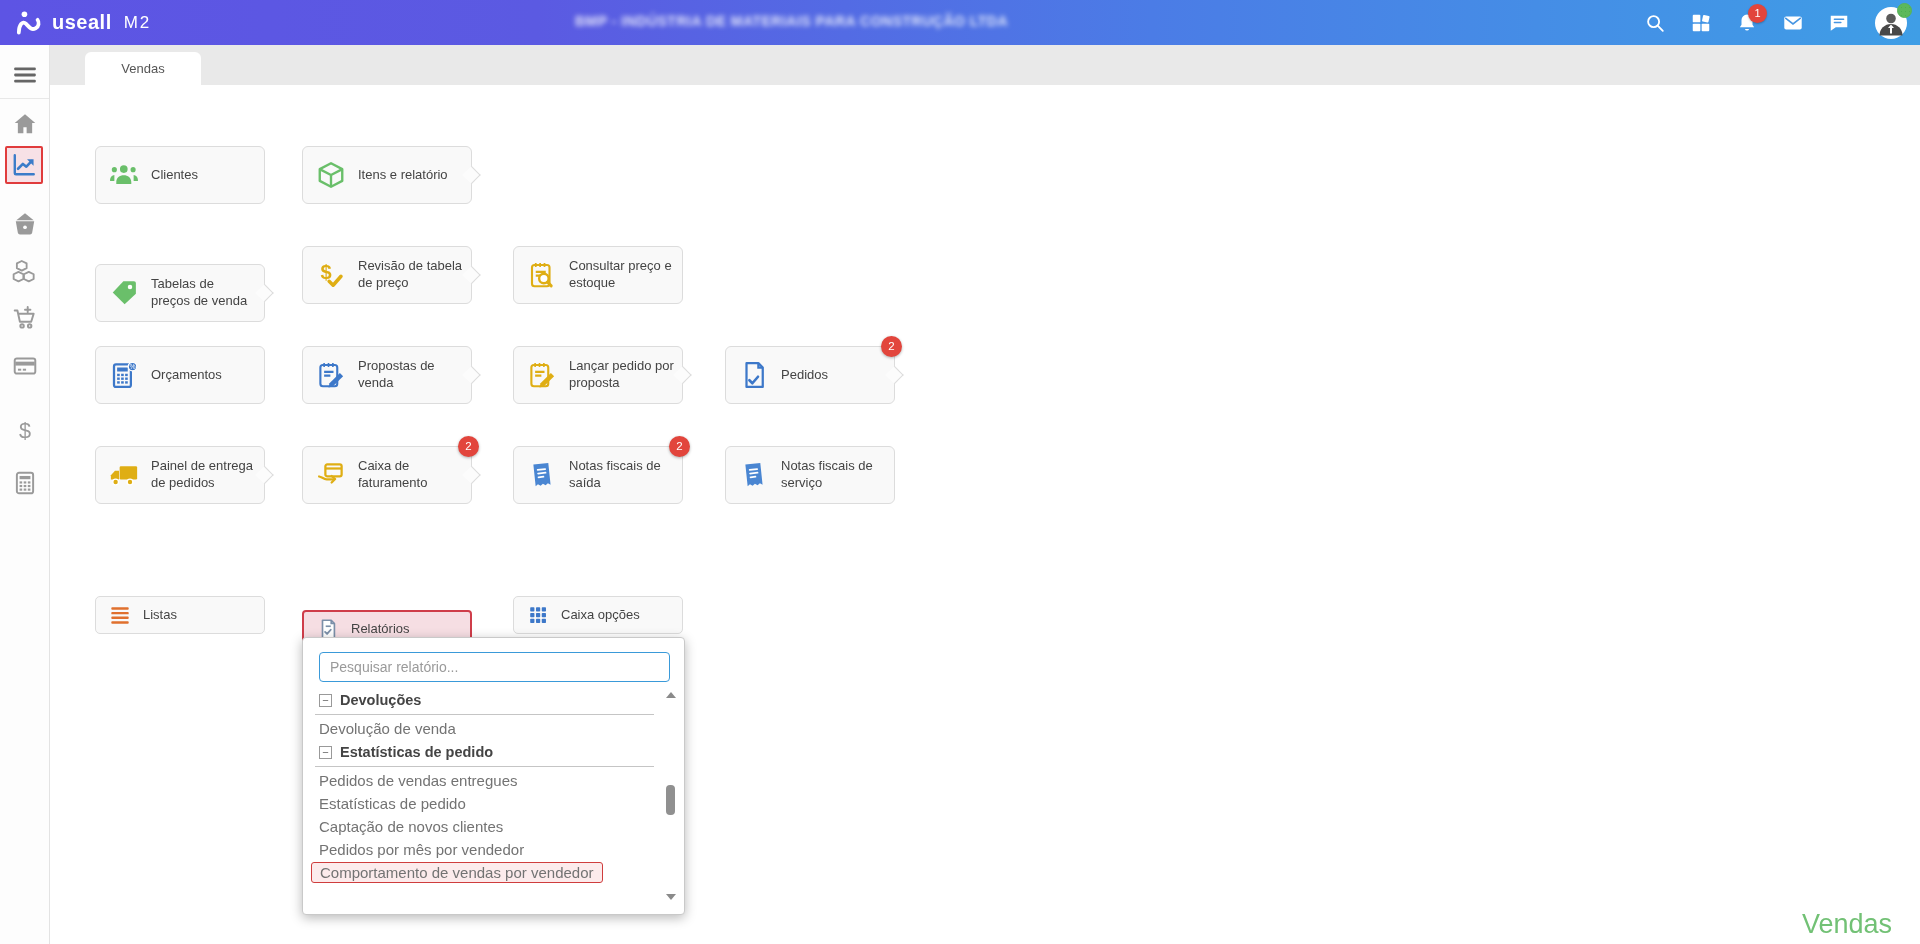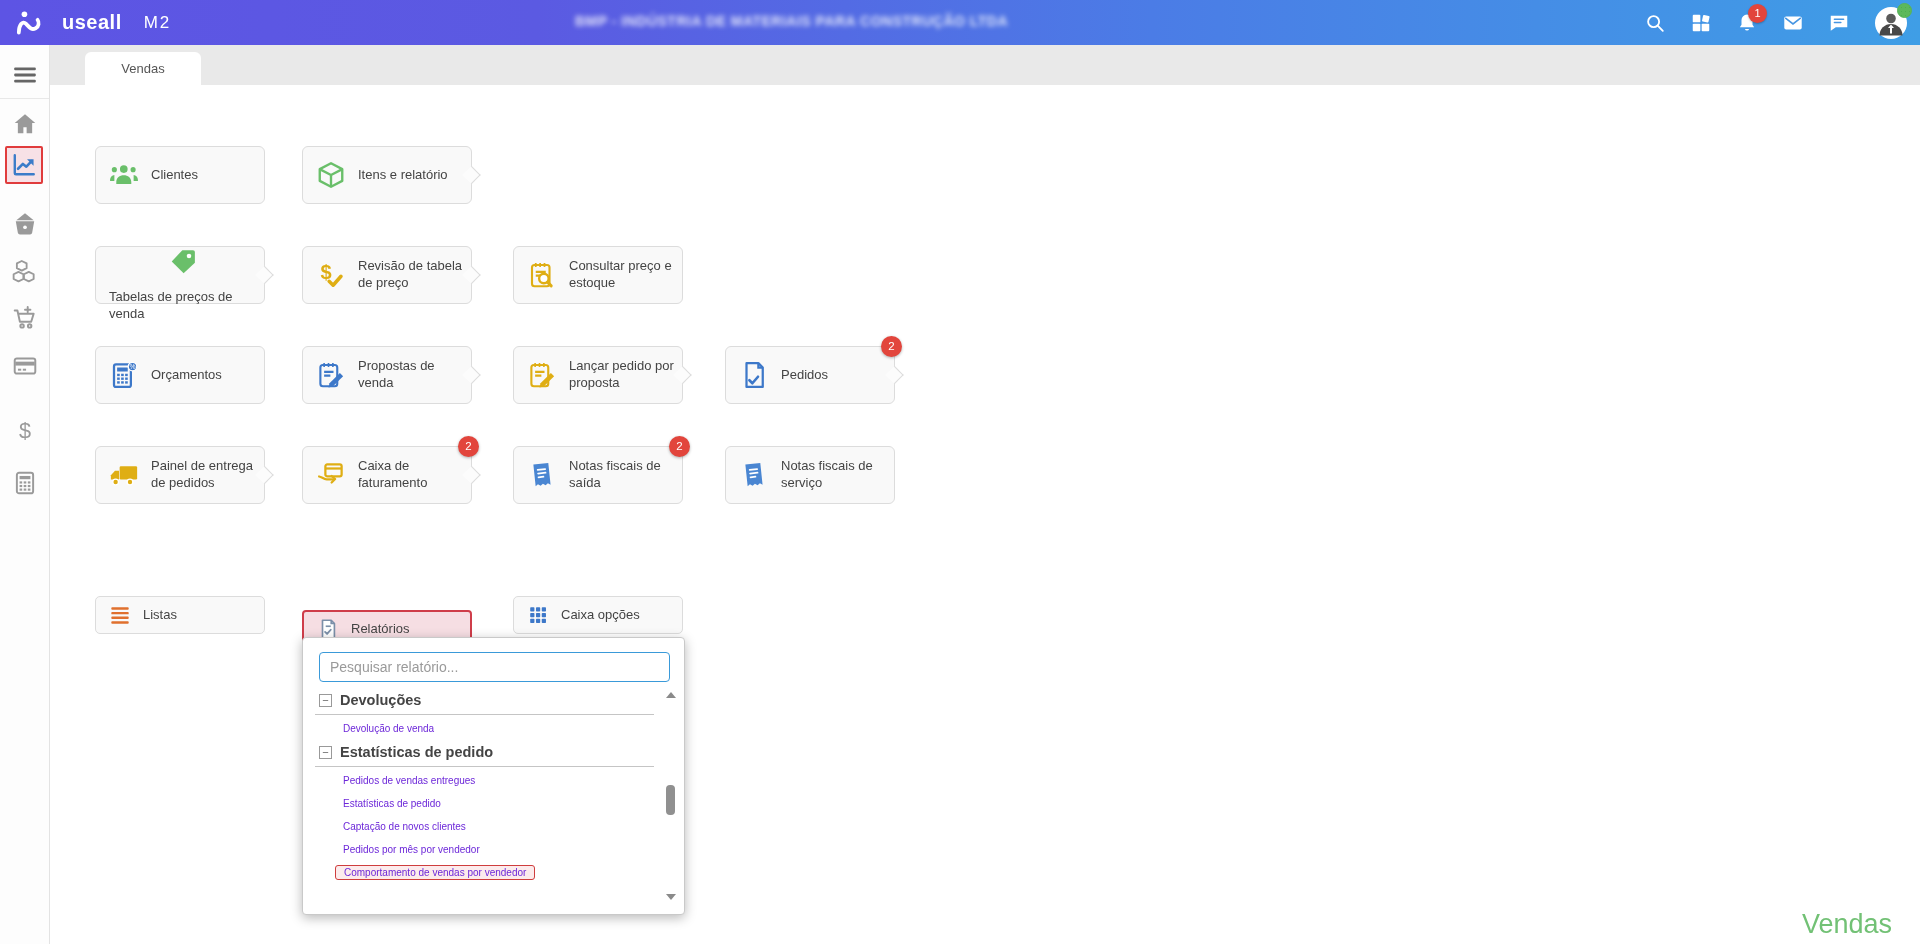--- a/index.html
+++ b/index.html
@@ -4,21 +4,21 @@
 <style>
   * { margin:0; padding:0; box-sizing:border-box; }
   html,body { width:1920px; height:944px; overflow:hidden; background:#fff;
     font-family:"Liberation Sans", sans-serif; }
   .canvas { position:relative; width:1920px; height:944px; background:#fff; }
 
   
   .header { position:absolute; top:0; left:0; width:100%; height:45px;
     background:linear-gradient(90deg,#5d54e4 0%, #5b5ae2 28%, #4b7ce6 60%, #3f9ee6 100%);
     display:flex; align-items:center; z-index:30; }
-  .logo { display:flex; align-items:center; margin-left:16px; gap:16px; }
+  .logo { display:flex; align-items:center; margin-left:16px; gap:6px; }
   .logo-mark { width:30px; height:26px; }
   .brand { color:#fff; font-weight:bold; font-size:20px; letter-spacing:.5px; }
   .product { color:#fff; font-size:17px; font-weight:300; letter-spacing:2px; margin-left:6px; }
   .company-title { position:absolute; left:575px; top:13px; color:rgba(255,255,255,.82);
     font-size:14px; font-weight:bold; letter-spacing:.5px; filter:blur(2.6px);
     white-space:nowrap; }
   .header-actions { position:absolute; right:12px; top:0; height:45px; display:flex;
     align-items:center; gap:24px; }
   .hicon { position:relative; width:22px; height:22px; cursor:pointer; }
   .hicon svg { width:100%; height:100%; display:block; }
@@ -74,22 +74,22 @@
   .dd-search { display:block; margin:14px 16px 6px 16px; width:351px; height:30px;
     border:1px solid #3a9ad9; border-radius:4px; padding:0 10px; font-size:14px;
     color:#7f1d1d; outline:none; font-family:"Liberation Sans",sans-serif; }
   .dd-search::placeholder { color:#9a9a9a; }
   .dd-list { position:relative; margin:0 30px 0 16px; }
   .dd-group { display:flex; align-items:center; gap:8px; height:24px; cursor:pointer; }
   .gbox { width:13px; height:13px; border:1px solid #999; font-size:11px; line-height:10px;
     text-align:center; color:#666; background:#fff; }
   .dd-group-label { font-size:14.5px; font-weight:bold; color:#444; }
   .ddl-divider { border-top:1px solid #c5c5c5; margin:2px 0 2px -4px; }
-  .dd-link { display:flex; align-items:center; height:23px; font-size:10px;
-    color:#6d28d9; cursor:pointer; white-space:nowrap;margin-left:24px; }
+  .dd-link { display:flex; align-items:center; height:23px; font-size:15px;
+    color:#737373; cursor:pointer; white-space:nowrap; }
   .dd-link .hl { border:1px solid #cf3d3d; background:#fcebec; border-radius:3px;
     padding:1px 8px; margin-left:-8px; }
   .dd-scroll { position:absolute; right:6px; top:52px; bottom:12px; width:14px; }
   .arr-up, .arr-down { position:absolute; left:2px; width:0; height:0;
     border-left:5px solid transparent; border-right:5px solid transparent; cursor:pointer; }
   .arr-up { top:2px; border-bottom:6px solid #8a8a8a; }
   .arr-down { bottom:2px; border-top:6px solid #8a8a8a; }
   .thumb { position:absolute; left:2px; top:95px; width:9px; height:30px; background:#909090;
     border-radius:4px; cursor:pointer; }
 
@@ -386,21 +386,21 @@
       <div class="tile" style="left: 252px; top: 161px;">
         <span class="tile-icon">
           <svg viewBox="0 0 24 24">
             <text x="8" y="15" font-size="16" font-weight="bold" fill="#dfae14" text-anchor="middle" font-family="Liberation Sans,sans-serif">$</text>
             <path d="m10.5 17 3.2 3.2 6.3-7.2" fill="none" stroke="#dfae14" stroke-width="2.8" stroke-linecap="round" stroke-linejoin="round"></path>
           </svg>
         </span>
         <span class="tile-label">Revisão de tabela de preço</span>
         <span class="tile-arrow"></span>
       </div>
-      <div class="tile" style="left: 45px; top: 161px; flex-direction: column;">
+      <div class="tile" style="left: 45px; top: 179px;">
         <span class="tile-icon">
           <svg viewBox="0 0 24 24" fill="#6abf6a">
             <path d="M11.5 2.5H20a1.5 1.5 0 0 1 1.5 1.5v8.5L12.5 21 3 11.5z"></path>
             <circle cx="16.8" cy="7.2" r="1.8" fill="#fff"></circle>
           </svg>
         </span>
         <span class="tile-label">Tabelas de preços de venda</span>
         <span class="tile-arrow"></span>
       </div>
       <div class="tile" style="left: 252px; top: 61px;">

